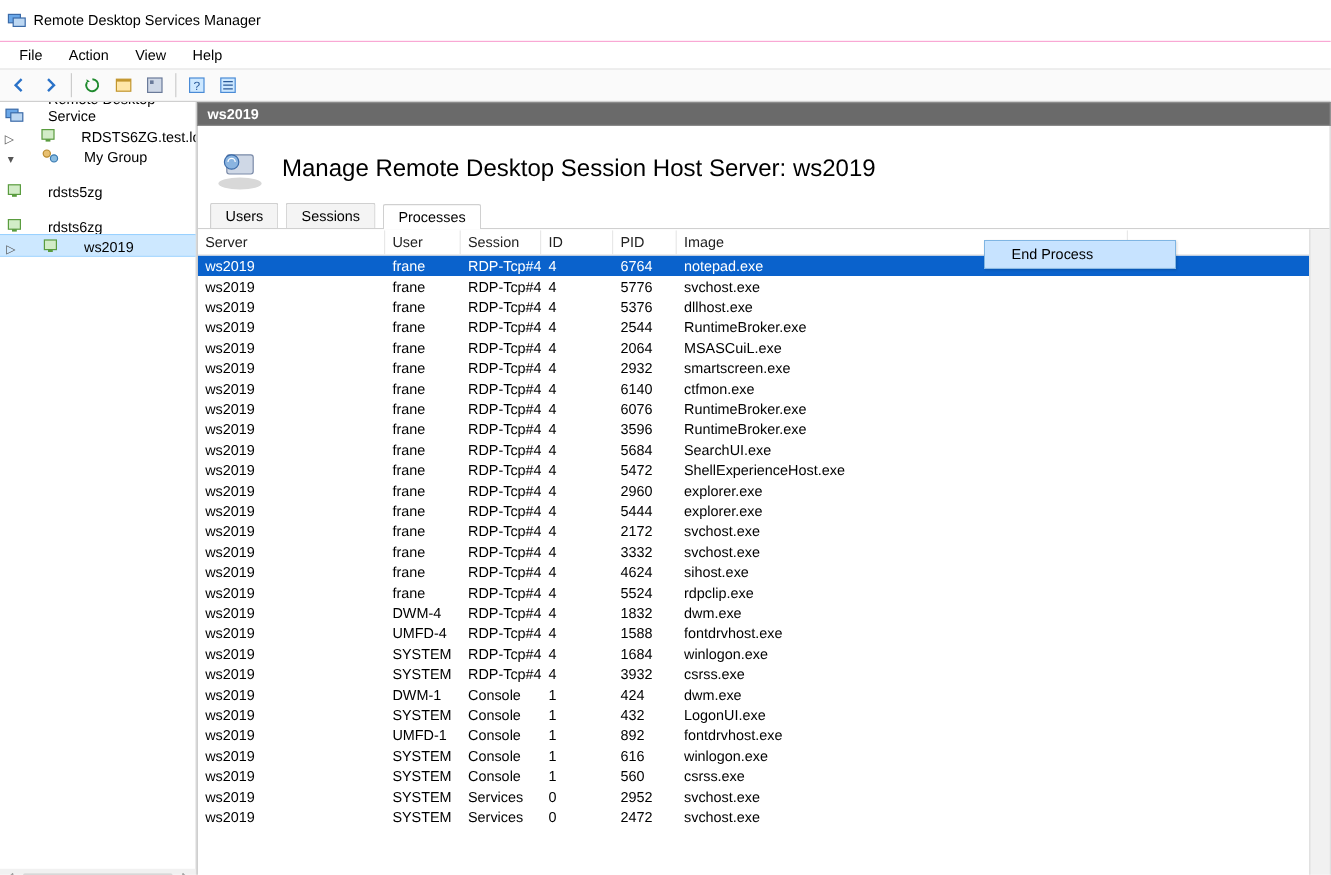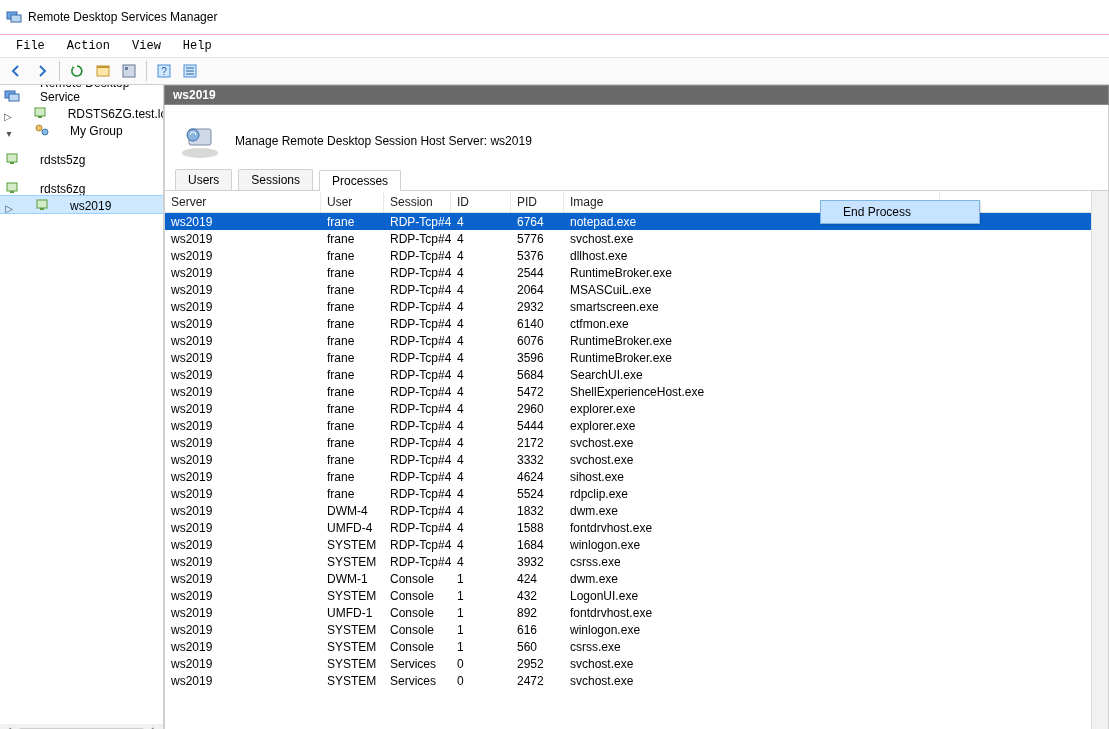--- a/index.html
+++ b/index.html
@@ -1,36 +1,36 @@
 <!DOCTYPE html>
 <html><head>
 <meta charset="utf-8">
 <style>
   * { box-sizing: border-box; margin: 0; padding: 0; }
   html, body { width: 1109px; height: 729px; font-family: "Segoe UI", Arial, sans-serif; font-size: 12px; background: #fff; color: #000; overflow: hidden; }
   .titlebar { height: 35px; display: flex; align-items: center; padding: 0 6px; gap: 6px; border-bottom: 1px solid #f9a8d4; }
   .titlebar .icon { width: 16px; height: 16px; display: inline-flex; align-items: center; justify-content: center; }
-  .menubar { height: 22px; display: flex; align-items: center; padding: 0 6px; gap: 2px; font-family: Liberation Mono, monospace; }
+  .menubar { height: 22px; display: flex; align-items: center; padding: 0 6px; gap: 2px; }
   .menubar .menu-item { padding: 2px 10px; cursor: default; }
   .toolbar { height: 28px; display: flex; align-items: center; padding: 0 4px; gap: 2px; border-top: 1px solid #e5e5e5; border-bottom: 1px solid #cfcfcf; background: #fafafa; }
   .toolbar .sep { width: 1px; height: 20px; background: #ccc; margin: 0 3px; }
   .tool-btn { width: 24px; height: 22px; display: flex; align-items: center; justify-content: center; border: 1px solid transparent; }
   .main { display: flex; height: calc(729px - 23px - 22px - 28px); }
   .tree-pane { width: 164px; border-right: 1px solid #cfcfcf; padding: 2px 0 0 0; position: relative; overflow: hidden; }
   .tree .node { display: flex; align-items: flex-end; height: 17px; gap: 20px; padding: 0 4px; }
   .tree .exp { width: 10px; height: 10px; display: inline-flex; align-items: center; justify-content: center; color: #555; font-size: 10px; }
   .tree .ticon { width: 16px; height: 16px; }
   .tree .label { }
   .tree .selected { background: #cde8ff; outline: 1px solid #99d1ff; }
   .tree-scroll { position: absolute; left: 0; right: 0; bottom: 0; height: 17px; background: #f1f1f1; display: flex; align-items: center; }
   .right-pane { flex: 1; display: flex; flex-direction: column; }
   .crumb-bar { height: 20px; background: #6a6a6a; color: #fff; display: flex; align-items: center; padding: 0 8px; font-weight: 600; border: 1px solid #8a8a8a; }
   .content { flex: 1; border: 1px solid #cfcfcf; border-top: none; margin: 0; display: flex; flex-direction: column; background: #fff; overflow: hidden; }
   .header-area { padding: 18px 14px 8px 14px; display: flex; align-items: center; gap: 14px; }
-  .header-area h1 { font-size: 12px; font-weight: 400; }
+  .header-area h1 { font-size: 20px; font-weight: 400; }
   .tabs-row { display: flex; align-items: flex-end; padding-left: 10px; height: 24px; border-bottom: 1px solid #d0d0d0; position: relative; gap: 4px; }
   .tab { padding: 3px 12px; border: 1px solid #d0d0d0; border-bottom: none; background: #f4f4f4; margin-right: 2px; cursor: default; border-radius: 2px 2px 0 0; }
   .tab.active { background: #fff; position: relative; top: 1px; }
   .grid-wrap { flex: 1; display: flex; overflow: hidden; border-top: none; position: relative; }
   .grid { flex: 1; overflow: hidden; }
   .grid-header { display: flex; height: 22px; background: #fff; border-bottom: 1px solid #e0e0e0; align-items: flex-end; }
   .gh { border-right: 1px solid #e8e8e8; padding: 3px 6px; font-weight: 400; color: #222; }
   .gc { padding: 0 6px; overflow: hidden; white-space: nowrap; }
   .grid-body { overflow: hidden; }
   .grow { display: flex; height: 17px; align-items: center; }

